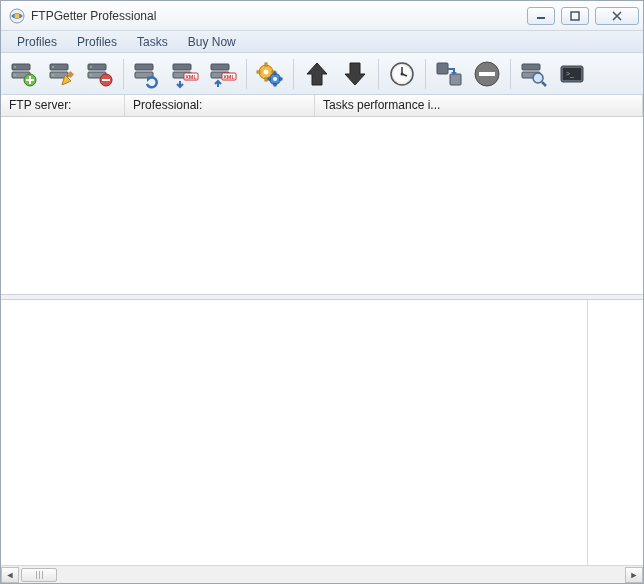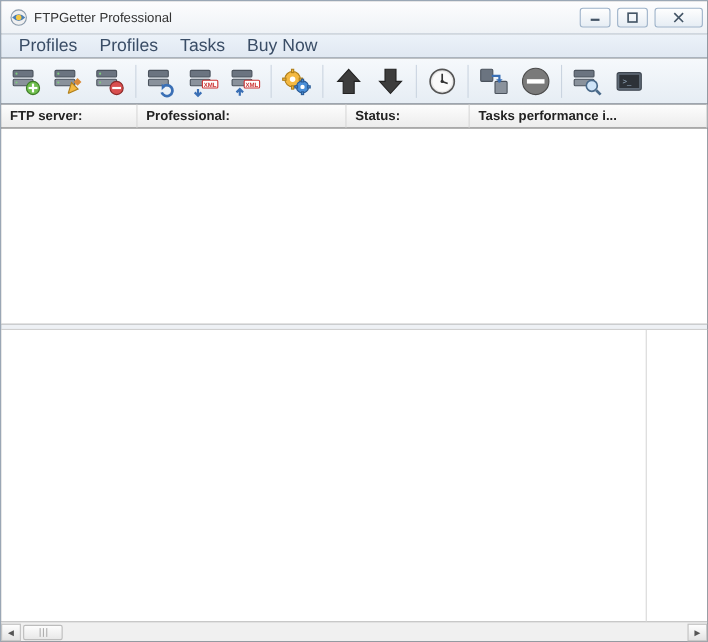--- a/index.html
+++ b/index.html
@@ -8,21 +8,21 @@
   font-size: 12px;
   background: #fff;
   width: 644px;
   height: 584px;
   overflow: hidden;
 }
 .window {
   width: 644px;
   height: 584px;
   border: 1px solid #9aa7b5;
-  background: #000000;
+  background: #f97316;
   display: flex;
   flex-direction: column;
 }
 .titlebar {
   height: 30px;
   background: linear-gradient(#fdfdfe, #eef2f6);
   border-bottom: 1px solid #d0d7df;
   display: flex;
   align-items: center;
   padding: 0 4px 0 8px;
@@ -56,21 +56,21 @@
   height: 22px;
   background: linear-gradient(#ecf2f9, #e0e8f2);
   border-bottom: 1px solid #cad4e0;
   display: flex;
   align-items: center;
   padding: 0 6px;
 }
 .menubar .menu-item {
   padding: 2px 10px;
   color: #3a4d66;
-  font-size: 16px;
+  font-size: 12px;
   cursor: default;
 }
 .toolbar {
   height: 42px;
   background: linear-gradient(#f6f9fc, #e6edf4);
   border-bottom: 1px solid #cad4e0;
   display: flex;
   align-items: center;
   padding: 0 6px;
   gap: 4px;
@@ -95,21 +95,20 @@
   display: flex;
 }
 .col-h {
   border-right: 1px solid #d8d8d8;
   padding: 3px 8px;
   color: #222;
   font-size: 12px;
   white-space: nowrap;
   overflow: hidden;
   text-overflow: ellipsis;
-  font-weight: bold;
 }
 .upper-panel {
   height: 178px;
   background: #fff;
   border-bottom: 1px solid #d0d0d0;
 }
 .splitter {
   height: 5px;
   background: #eef1f5;
   border-bottom: 1px solid #d0d0d0;
@@ -338,21 +337,20 @@
         <rect x="3" y="6" width="22" height="16" rx="2" fill="#5f6a76" stroke="#3e4650"></rect>
         <rect x="5" y="8" width="18" height="12" fill="#2d3238"></rect>
         <text x="8" y="16" font-size="7" fill="#9fb4c8">&gt;_</text>
       </svg>
     </div>
   </div>
 
   <div class="columns-header">
     <div class="col-h" style="width:124px">FTP server:</div>
     <div class="col-h" style="width:190px">Professional:</div>
-    <div class="col-h" style="width:112px">Status:</div>
     <div class="col-h" style="flex:1">Tasks performance i...</div>
   </div>
 
   <div class="upper-panel"></div>
 
   <div class="splitter"></div>
 
   <div class="lower-panel">
     <div class="lower-main"></div>
     <div class="lower-right"></div>

